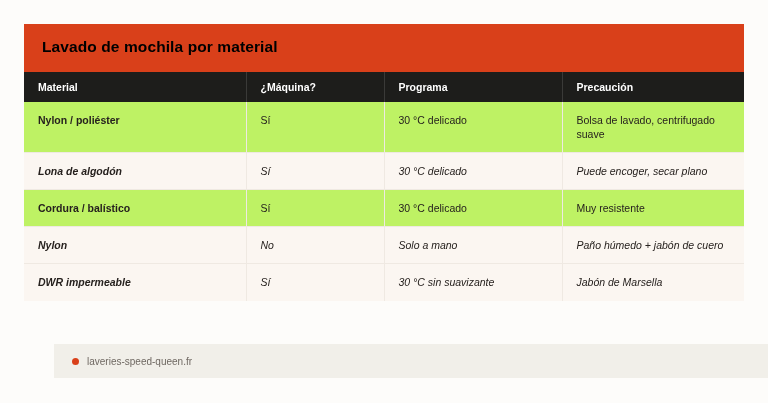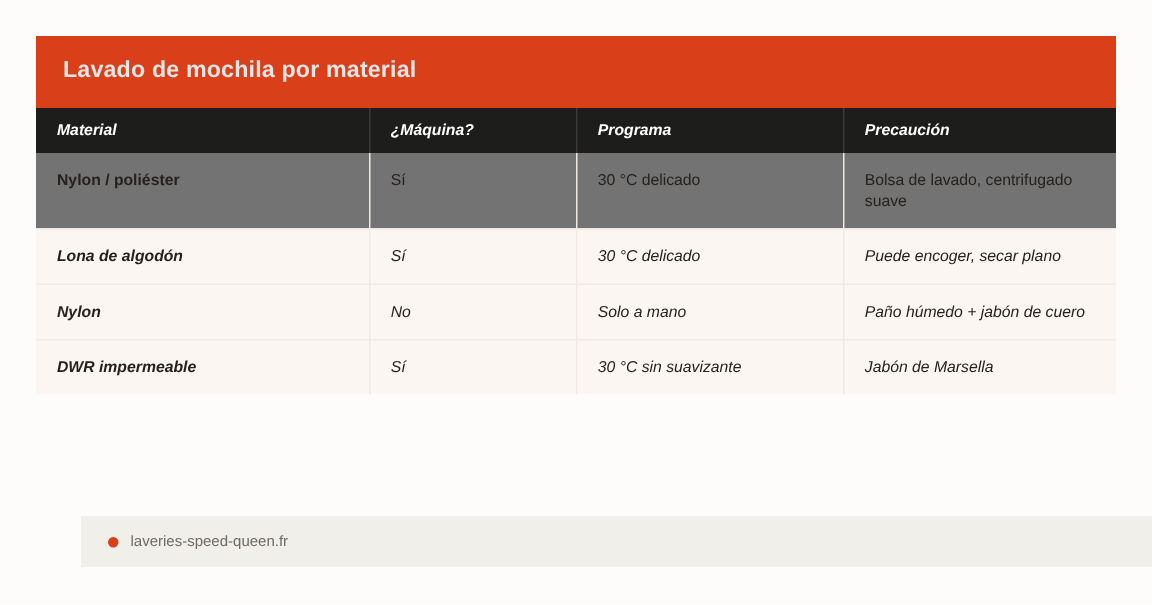--- a/index.html
+++ b/index.html
@@ -22,59 +22,58 @@
   }
   .card {
     width: 720px;
     background: #ffffff;
   }
   .card-header {
     background: #d9401a;
     padding: 14px 18px 15px 18px;
   }
   .card-title {
-    color: #e5e5e5;
+    color: #000000;
     font-size: 15.5px;
     font-weight: bold;
     letter-spacing: 0.1px;
     line-height: 1.2;
   }
   table {
     border-collapse: collapse;
     width: 720px;
     table-layout: fixed;
   }
   thead th {
     background: #1d1d1b;
     color: #ffffff;
     font-size: 10.5px;
     font-weight: bold;
     text-align: left;
     padding: 9px 14px 9px 14px;
     vertical-align: middle;
     border-right: 1px solid #3a3a38;
-    font-style: italic;
   }
   thead th:last-child {
     border-right: none;
   }
   tbody td {
     font-size: 10.5px;
     color: #26211e;
     padding: 11px 14px 11px 14px;
     vertical-align: top;
     line-height: 1.35;
     border-bottom: 1px solid #efe9e2;
     border-right: 1px solid #efe9e2;
   }
   tbody td:last-child {
     border-right: none;
   }
   tbody tr.odd td {
-    background: #737373;
+    background: #bef264;
     margin-top: 43px;
   }
   tbody tr.even td {
     background: #fbf6f1;
     font-style: italic;
   }
   tbody td.material {
     font-weight: bold;
   }
   tbody tr:last-child td {
@@ -144,20 +143,26 @@
           <td>Sí</td>
           <td>30 °C delicado</td>
           <td>Bolsa de lavado, centrifugado suave</td>
         </tr>
         <tr class="even">
           <td class="material">Lona de algodón</td>
           <td>Sí</td>
           <td>30 °C delicado</td>
           <td>Puede encoger, secar plano</td>
         </tr>
+        <tr class="odd">
+          <td class="material">Cordura / balístico</td>
+          <td>Sí</td>
+          <td>30 °C delicado</td>
+          <td>Muy resistente</td>
+        </tr>
         <tr class="even">
           <td class="material">Nylon</td>
           <td>No</td>
           <td>Solo a mano</td>
           <td>Paño húmedo + jabón de cuero</td>
         </tr>
         <tr class="even">
           <td class="material">DWR impermeable</td>
           <td>Sí</td>
           <td>30 °C sin suavizante</td>

